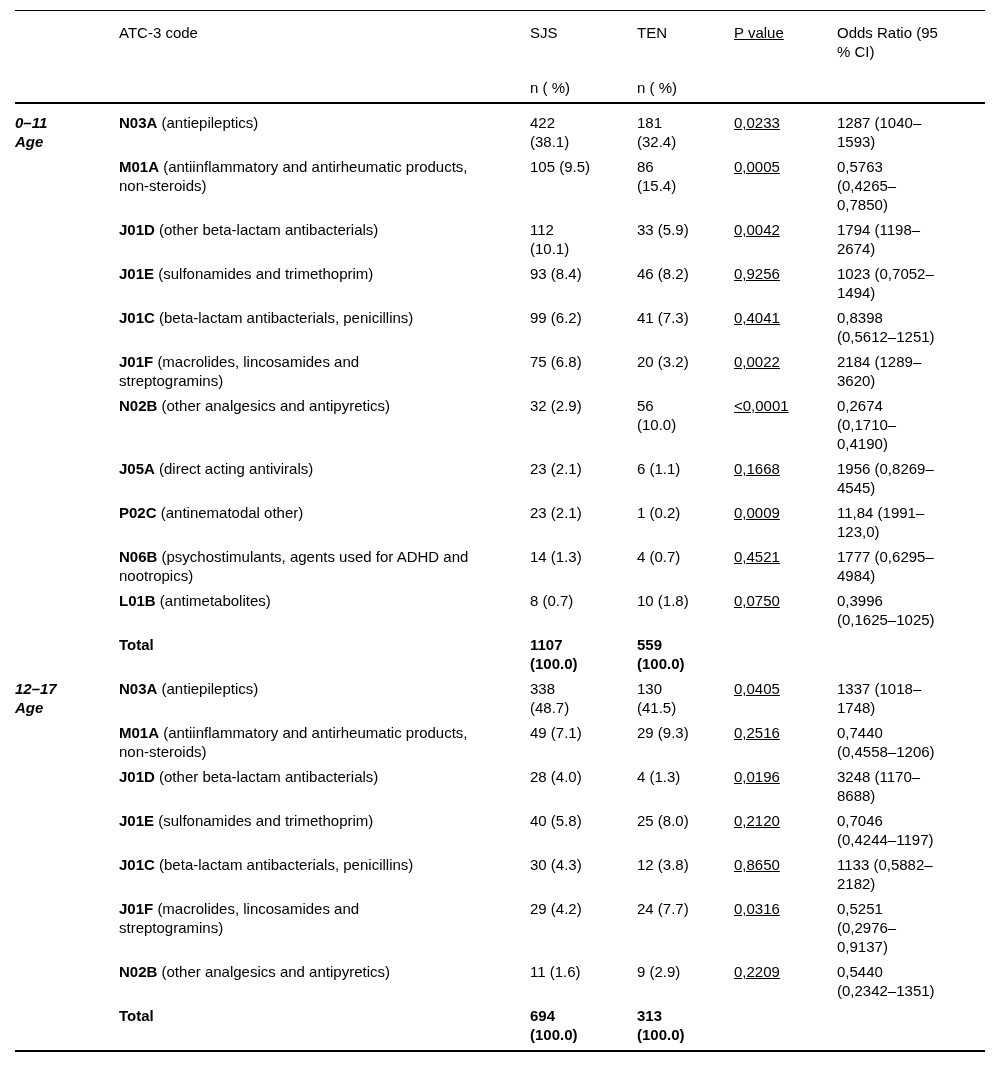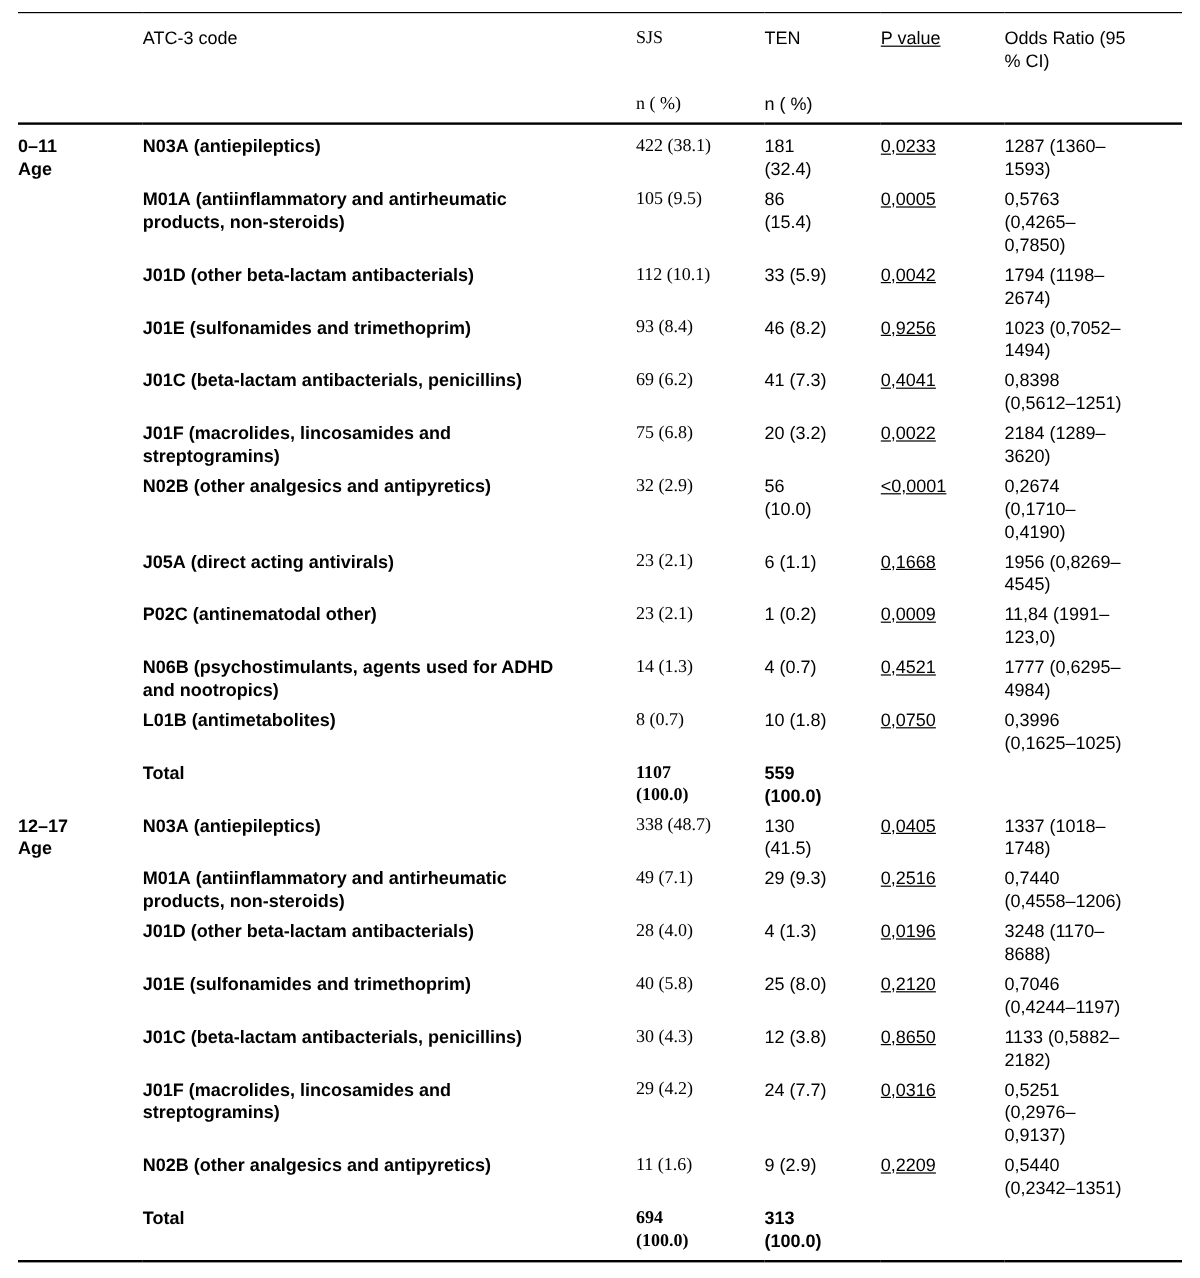--- a/index.html
+++ b/index.html
@@ -29,38 +29,39 @@
   col.w-p    { width: 103px; }
   col.w-odds { width: 148px; }
   th, td {
     text-align: left;
     vertical-align: top;
     font-weight: 400;
     padding: 0;
     line-height: 19px;
   }
   .c-atc  { padding-right: 46px; }
-  .c-sjs  { padding-right: 42px; font-family: Liberation Serif, serif; }
+  .c-sjs  { padding-right: 42px; }
   .c-ten  { padding-right: 42px; }
   .c-p    { padding-right: 40px; text-decoration: underline; }
   .c-odds { padding-right: 43px; }
   thead tr.main-head th { padding-top: 12px; }
   thead tr.sub-head th {
     padding-top: 17px;
     padding-bottom: 5px;
     border-bottom: 2px solid #000;
   }
   tbody td { padding-bottom: 6px; }
   tbody tr.first-body-row td { padding-top: 9px; }
   td.c-age {
     font-weight: 700;
     white-space: pre-line;
+    font-style: italic;
   }
   .code { font-weight: 700; }
-  .desc { white-space: pre-line; font-weight: 700; }
+  .desc { white-space: pre-line; font-weight: 400; }
   .bold { font-weight: 700; }
 </style>
 </head>
 <body>
 
 <div class="page">
   <table class="results">
     <colgroup>
       <col class="w-age">
       <col class="w-atc">
@@ -88,21 +89,21 @@
       </tr>
     </thead>
     <tbody>
         <tr class="first-body-row">
           <td class="c-age" rowspan="12">0–11
 Age</td>
           <td class="c-atc"><span class="code">N03A</span> <span class="desc">(antiepileptics)</span></td>
           <td class="c-sjs">422 (38.1)</td>
           <td class="c-ten">181 (32.4)</td>
           <td class="c-p">0,0233</td>
-          <td class="c-odds">1287 (1360–1593)</td>
+          <td class="c-odds">1287 (1040–1593)</td>
         </tr>
         <tr>
           <td class="c-atc"><span class="code">M01A</span> <span class="desc">(antiinflammatory and antirheumatic products, non-steroids)</span></td>
           <td class="c-sjs">105 (9.5)</td>
           <td class="c-ten">86 (15.4)</td>
           <td class="c-p">0,0005</td>
           <td class="c-odds">0,5763 (0,4265–0,7850)</td>
         </tr>
         <tr>
           <td class="c-atc"><span class="code">J01D</span> <span class="desc">(other beta-lactam antibacterials)</span></td>
@@ -113,21 +114,21 @@
         </tr>
         <tr>
           <td class="c-atc"><span class="code">J01E</span> <span class="desc">(sulfonamides and trimethoprim)</span></td>
           <td class="c-sjs">93 (8.4)</td>
           <td class="c-ten">46 (8.2)</td>
           <td class="c-p">0,9256</td>
           <td class="c-odds">1023 (0,7052–1494)</td>
         </tr>
         <tr>
           <td class="c-atc"><span class="code">J01C</span> <span class="desc">(beta-lactam antibacterials, penicillins)</span></td>
-          <td class="c-sjs">69 (6.2)</td>
+          <td class="c-sjs">99 (6.2)</td>
           <td class="c-ten">41 (7.3)</td>
           <td class="c-p">0,4041</td>
           <td class="c-odds">0,8398 (0,5612–1251)</td>
         </tr>
         <tr>
           <td class="c-atc"><span class="code">J01F</span> <span class="desc">(macrolides, lincosamides and
 streptogramins)</span></td>
           <td class="c-sjs">75 (6.8)</td>
           <td class="c-ten">20 (3.2)</td>
           <td class="c-p">0,0022</td>

